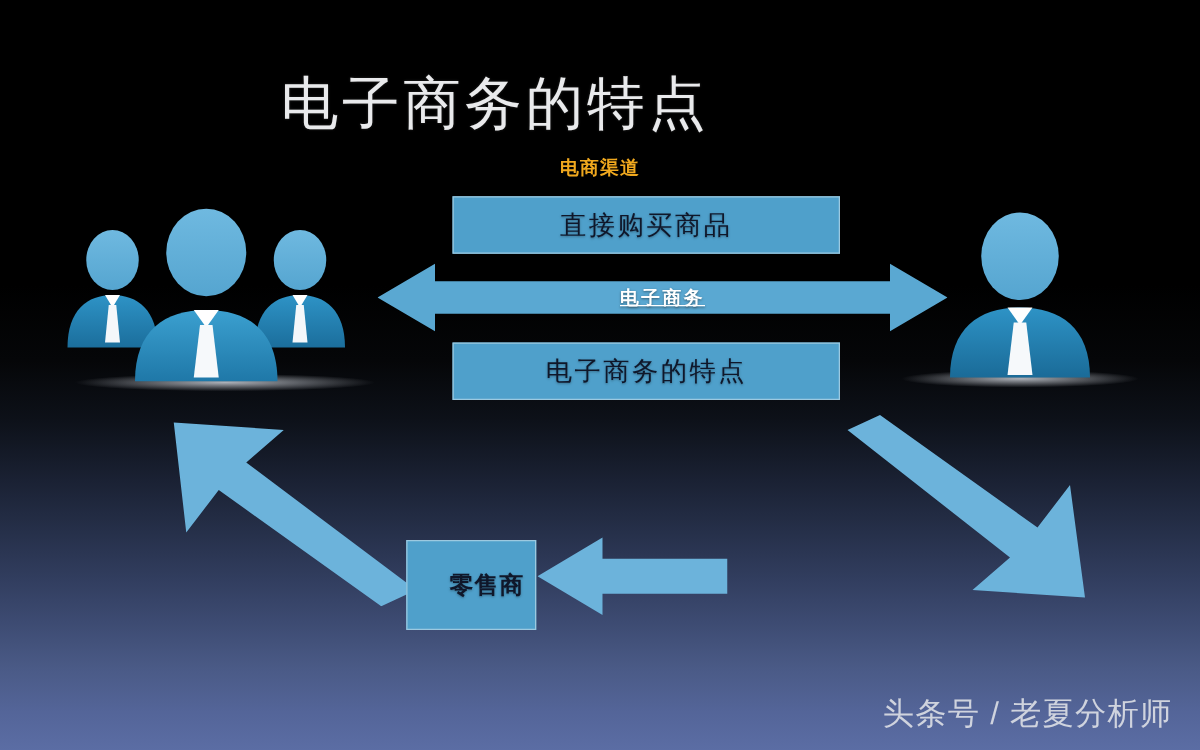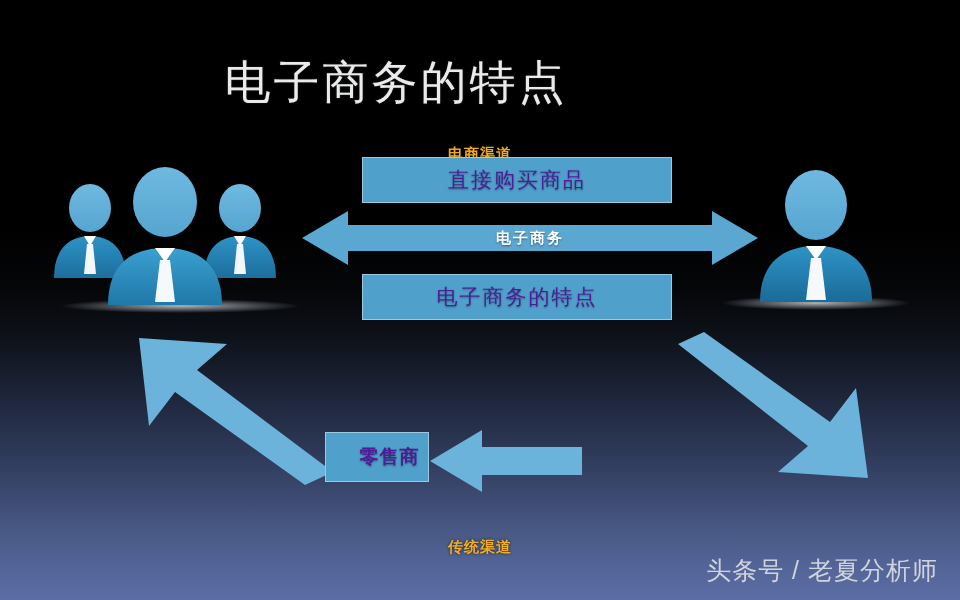--- a/index.html
+++ b/index.html
@@ -46,52 +46,52 @@
   .label-orange {
     position: absolute;
     text-align: center;
     font-size: 15px;
     font-weight: bold;
     color: #f0a81e;
     letter-spacing: 1px;
     text-shadow: 0 0 3px rgba(0,0,0,0.7);
   }
   #label-ecom {
-    left: 0; top: 125px; width: 960px; margin-top: 20px;
+    left: 0; top: 125px; width: 960px;
   }
   #label-trad {
     left: 0; top: 538px; width: 960px;
     color: #f2ae22;
   }
 
   
   .box {
     position: absolute;
     background: #4fa0cb;
     border: 1px solid #9cc9e0;
     box-sizing: border-box;
     display: flex;
     align-items: center;
     justify-content: center;
-    color: #4c1d95;
+    color: #0f172a;
     text-shadow: 0 1px 2px rgba(0,0,0,0.35);
   }
   .box-wide {
     left: 362px;
     width: 310px;
     height: 46px;
     font-size: 21px;
     letter-spacing: 2px;
   }
   #box-buy  { top: 157px; }
   #box-feed { top: 274px; }
 
   .box-small {
     width: 104px;
-    height: 50px;
+    height: 72px;
     font-size: 19px;
     font-weight: bold;
     letter-spacing: 1px;
     padding-left: 25px;
   }
   #box-retailer { left: 325px; top: 432px; }
   #box-supplier { left: 578px; top: 432px; }
 
   
   #arrow-double {
@@ -107,20 +107,21 @@
     width: 456px; height: 66px;
     display: flex;
     align-items: center;
     justify-content: center;
     color: #ffffff;
     font-size: 15px;
     font-weight: bold;
     letter-spacing: 2px;
     text-shadow: 0 1px 2px rgba(0,0,0,0.45);
     pointer-events: none;
+    text-decoration: underline;
   }
 
   
   .svg-arrow { position: absolute; }
   #arrow-retail-left { left: 430px; top: 428px; width: 152px; height: 66px; }
   #arrow-up-left     { left: 135px; top: 330px; width: 200px; height: 155px; }
   #arrow-down-left   { left: 676px; top: 330px; width: 196px; height: 152px; }
 
   
   .people { position: absolute; }
@@ -139,21 +140,20 @@
   }
 </style>
 </head>
 <body>
 
 <div id="slide">
 
   <div class="title">电子商务的特点</div>
 
   <div class="label-orange" id="label-ecom">电商渠道</div>
-  <div class="label-orange" id="label-trad">传统渠道</div>
 
   <div class="people" id="people-group">
     <svg width="280" height="155" viewBox="0 0 280 155" xmlns="http://www.w3.org/2000/svg">
       <defs>
         <linearGradient id="headG" x1="0" y1="0" x2="0" y2="1">
           <stop offset="0%" stop-color="#6fb9e0"></stop>
           <stop offset="100%" stop-color="#55a5d0"></stop>
         </linearGradient>
         <linearGradient id="bodyG" x1="0" y1="0" x2="0" y2="1">
           <stop offset="0%" stop-color="#2e93c6"></stop>

